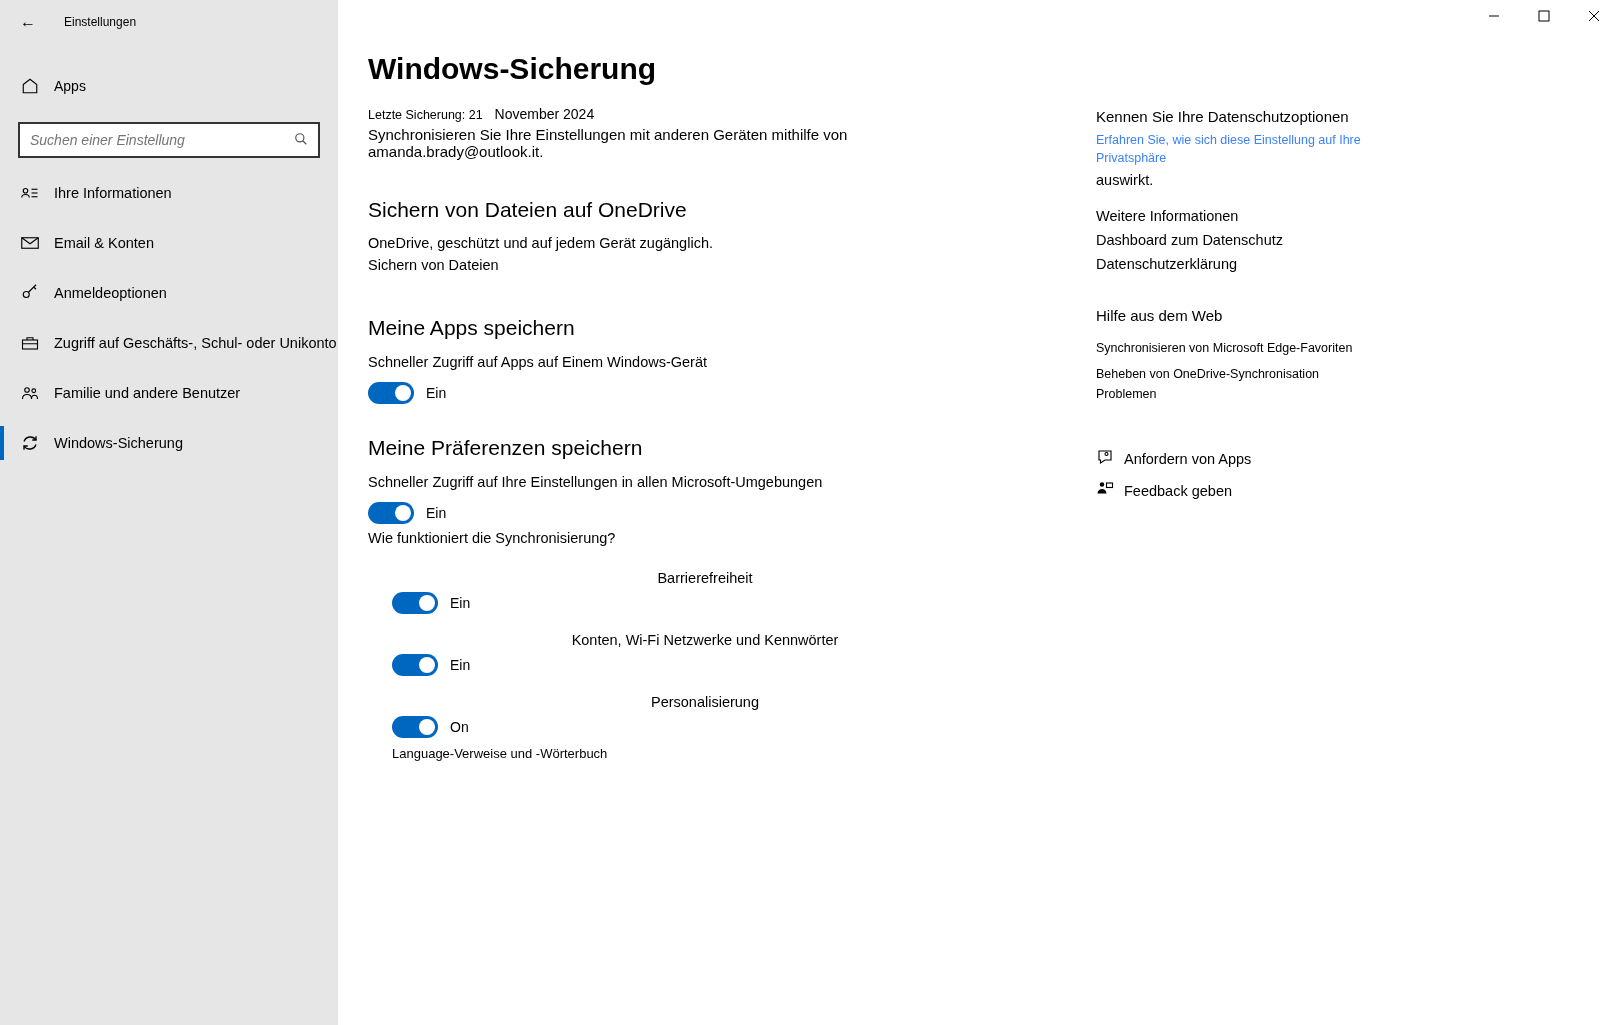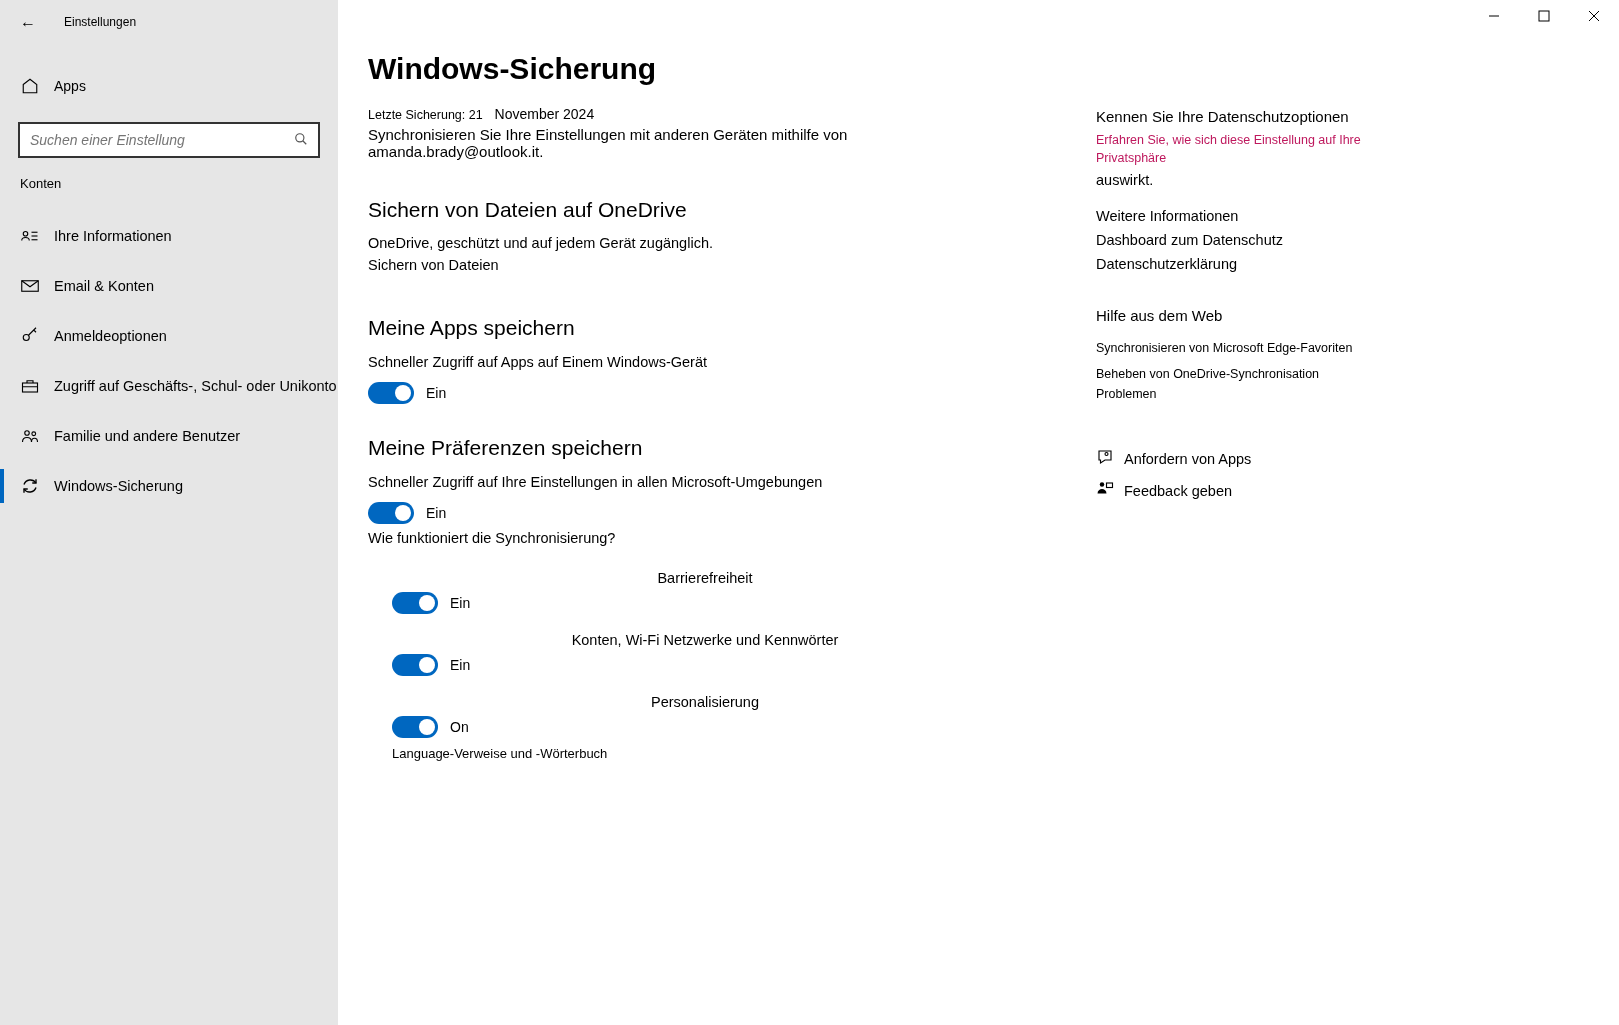--- a/index.html
+++ b/index.html
@@ -183,21 +183,21 @@
   .pref-item { margin-left: 24px; margin-top: 2px; text-align: center; }
   .pref-label { font-size: 14.5px; margin-bottom: 4px; }
 
   
   .info-col {
     padding: 108px 20px 0 0;
     width: 300px;
     margin-left: 38px;
   }
   .info-h { font-size: 15px; margin-bottom: 6px; }
-  .info-small { font-size: 12.5px; line-height: 18px; color: #be185d; }
+  .info-small { font-size: 12.5px; line-height: 18px; color: #3b82f6; }
   .info-normal { font-size: 14.5px; line-height: 22px; margin-top: 2px; }
   .info-block { margin-bottom: 32px; }
   .info-link { font-size: 12.5px; line-height: 20px; display:block; margin-bottom:6px;}
   .action-row {
     display: flex;
     align-items: center;
     margin-top: 10px;
   }
   .action-row .aicon {
     width: 28px;
@@ -232,21 +232,20 @@
       <div class="search-box">
         <input type="text" placeholder="Suchen einer Einstellung" style="">
         <span class="search-icon">
           <svg width="14" height="14" viewBox="0 0 24 24" fill="none" stroke="#555" stroke-width="2">
               <circle cx="10" cy="10" r="7"></circle>
               <line x1="15" y1="15" x2="21" y2="21"></line>
             </svg>
         </span>
       </div>
 
-      <div class="category-label">Konten</div>
 
       <div class="nav-list">
         <div class="nav-item sub">
           <span class="icon">
             <svg width="18" height="14" viewBox="0 0 24 18" fill="none" stroke="#000" stroke-width="1.5">
                 <circle cx="6" cy="6" r="3"></circle>
                 <path d="M1 15c0-3 3-4 5-4s5 1 5 4"></path>
                 <line x1="14" y1="4" x2="22" y2="4"></line>
                 <line x1="14" y1="9" x2="22" y2="9"></line>
                 <line x1="14" y1="14" x2="22" y2="14"></line>

